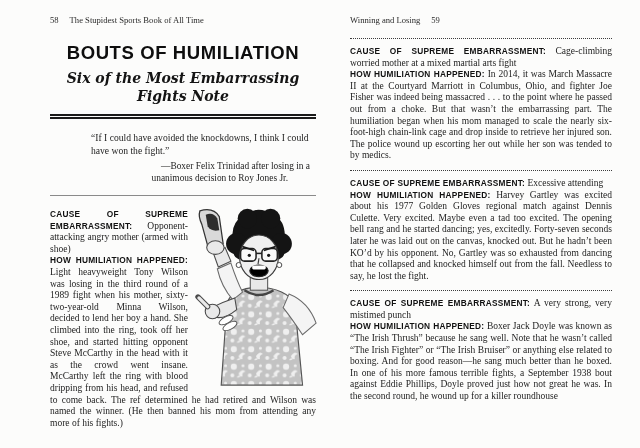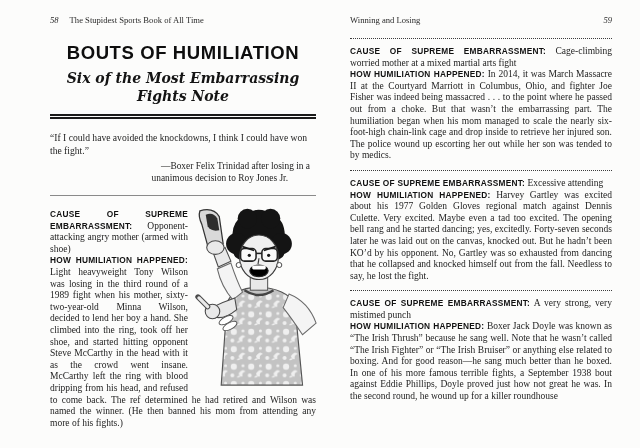--- a/index.html
+++ b/index.html
@@ -9,41 +9,41 @@
     font-family:"Liberation Serif", serif;
     color:#1c1c1c;
     overflow:hidden;
   }
   .spread { display:flex; width:640px; height:448px; }
   .page-left  { width:332px; padding:15px 16px 0 50px; }
   .page-right { width:308px; padding:15px 28px 0 18px; }
 
   
   .running-head { font-size:8.6px; color:#2b2b2b; display:flex; align-items:baseline; }
-  .running-head .pgnum { font-weight:400;font-style:italic; }
+  .running-head .pgnum { font-weight:400; }
   .rh-left .pgnum { margin-right:11px; }
-  .rh-right { justify-content:space-between; }
+  .rh-right { justify-content:flex-start; }
   .rh-right .pgnum { margin-left:11px; }
 
   
   .main-title {
     margin-top:17px; text-align:center;
     font-family:"Liberation Sans", sans-serif;
     font-weight:700; font-size:18.5px; letter-spacing:0.6px; color:#0e0e0e;
   }
   .script-subtitle {
     margin-top:5px; text-align:center;
     font-family:"DejaVu Serif", serif;
     font-style:italic; font-weight:700;
     font-size:14px; line-height:1.3; color:#141414;
   }
   .double-rule { margin-top:9px; height:5px; border-top:2px solid #1a1a1a; border-bottom:2px solid #1a1a1a; }
 
   
-  .quote-block { margin-top:13px; font-size:9.6px; line-height:1.32; }
+  .quote-block { margin-top:13px; font-size:9.6px; line-height:1.32;margin-left:41px; }
   .attribution { font-size:9.4px; line-height:1.35; margin-top:2px; }
   .attr-1 { text-align:right; padding-right:6px; }
   .attr-2 { text-align:right; padding-right:28px; }
   .thin-rule { margin-top:10px; border-top:1px solid #8a8a8a; }
 
   
   .lab {
     font-family:"Liberation Sans", sans-serif;
     font-weight:700; font-size:8.3px; letter-spacing:0.25px; color:#111;
   }

